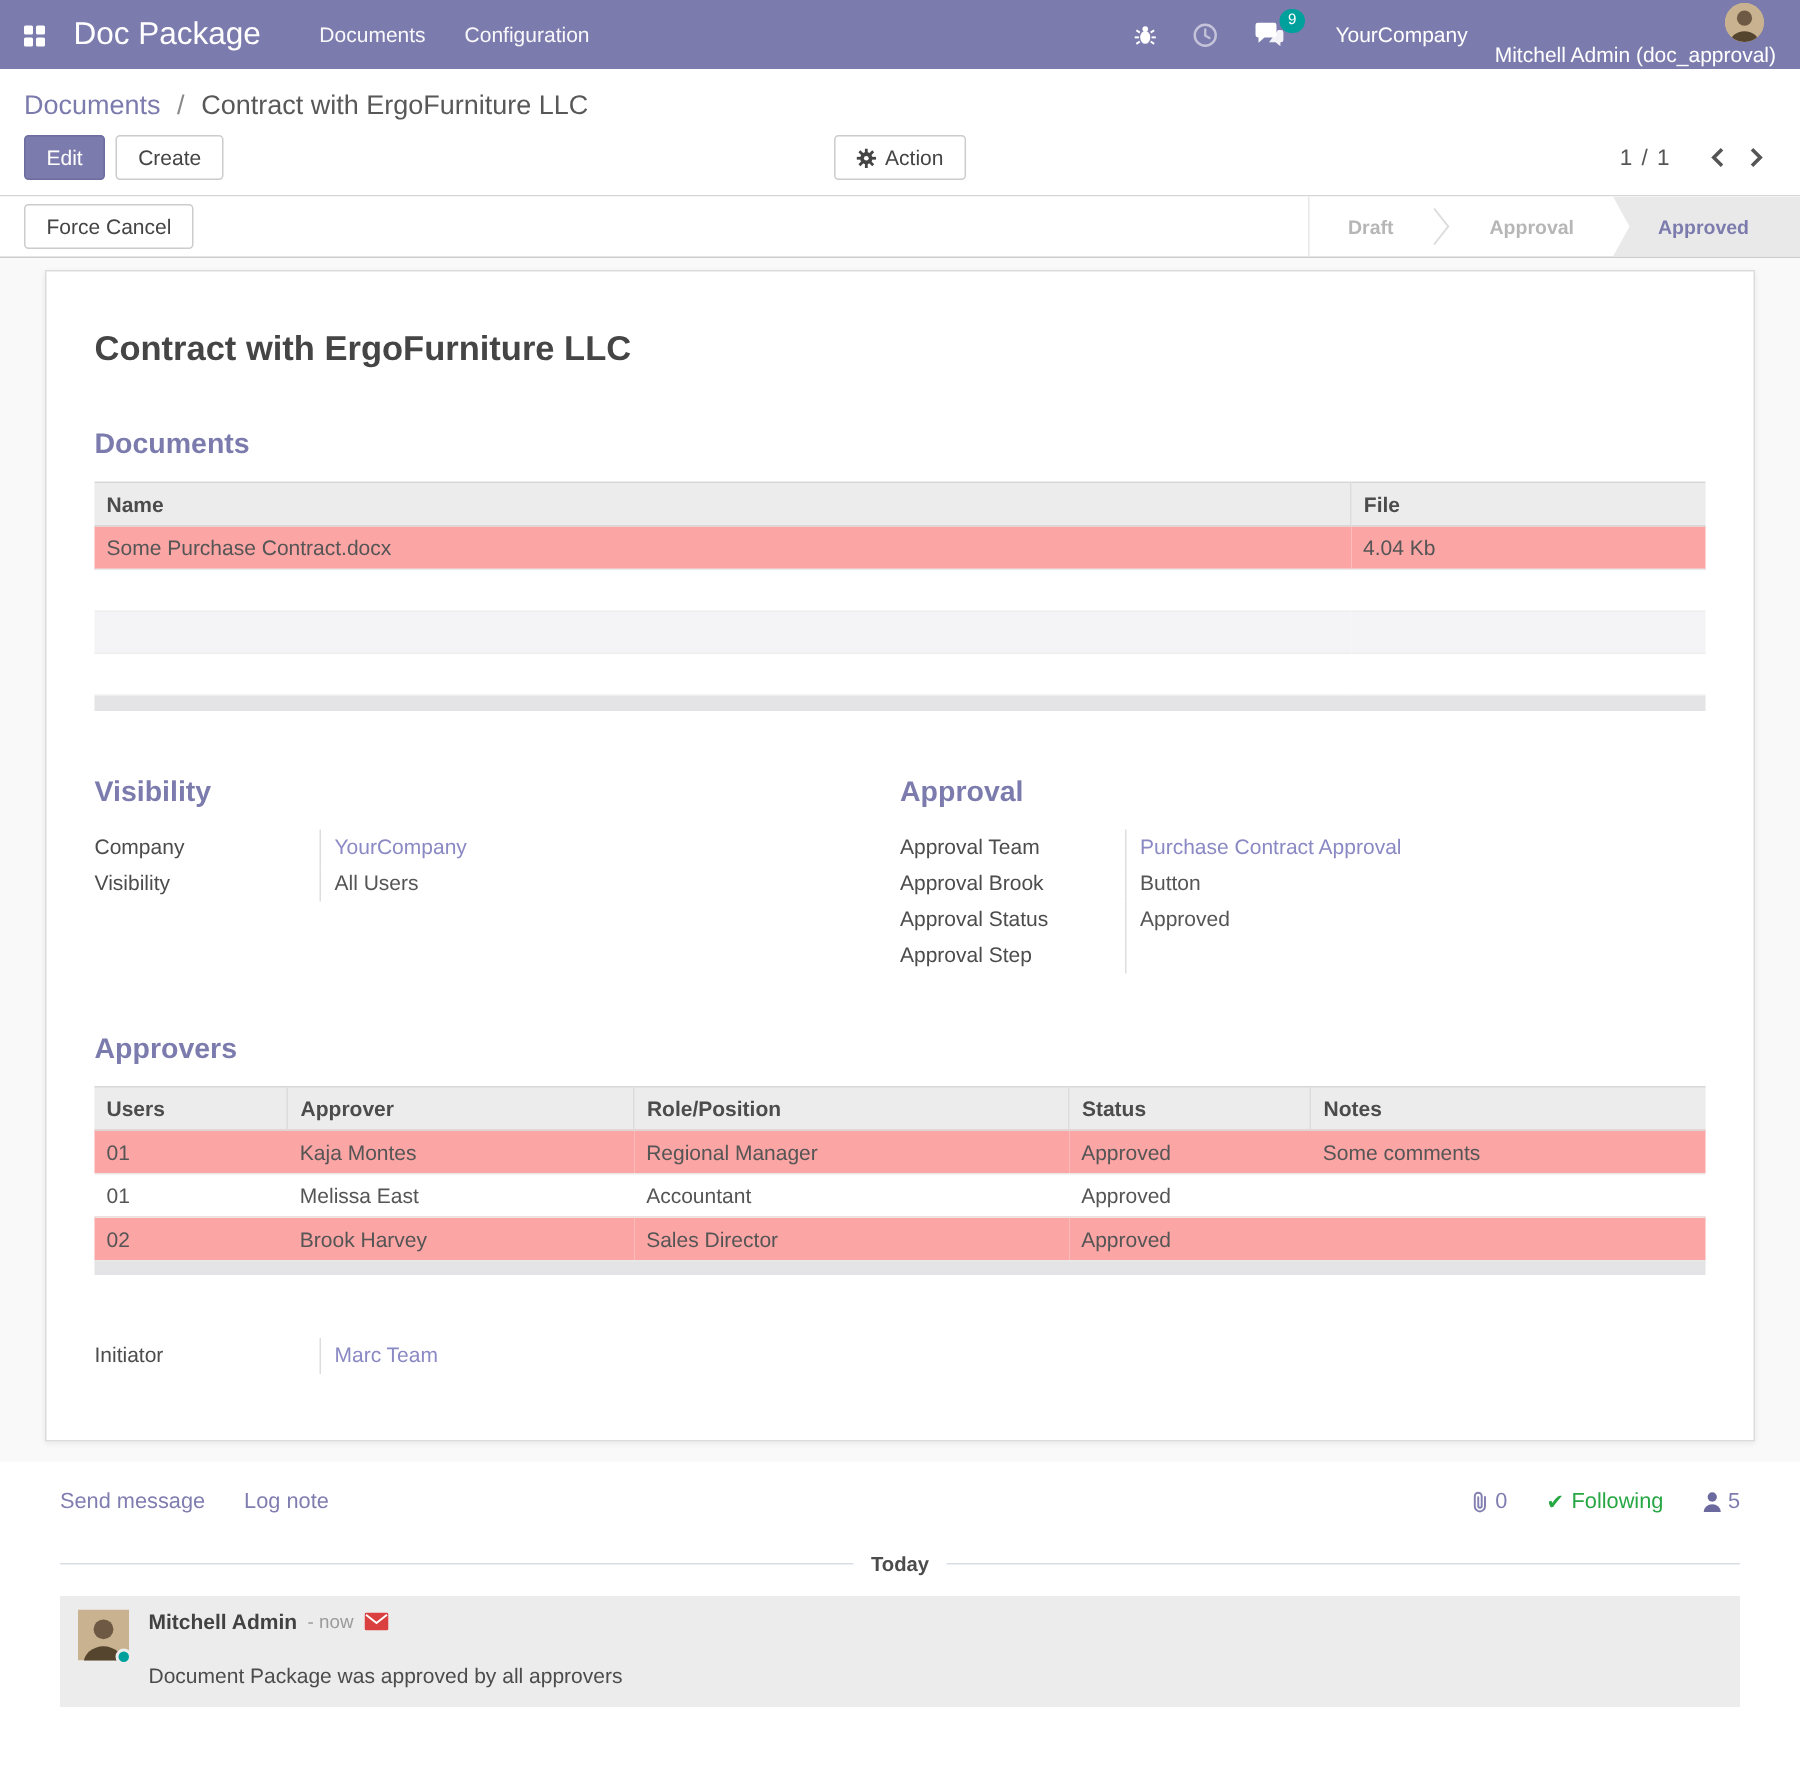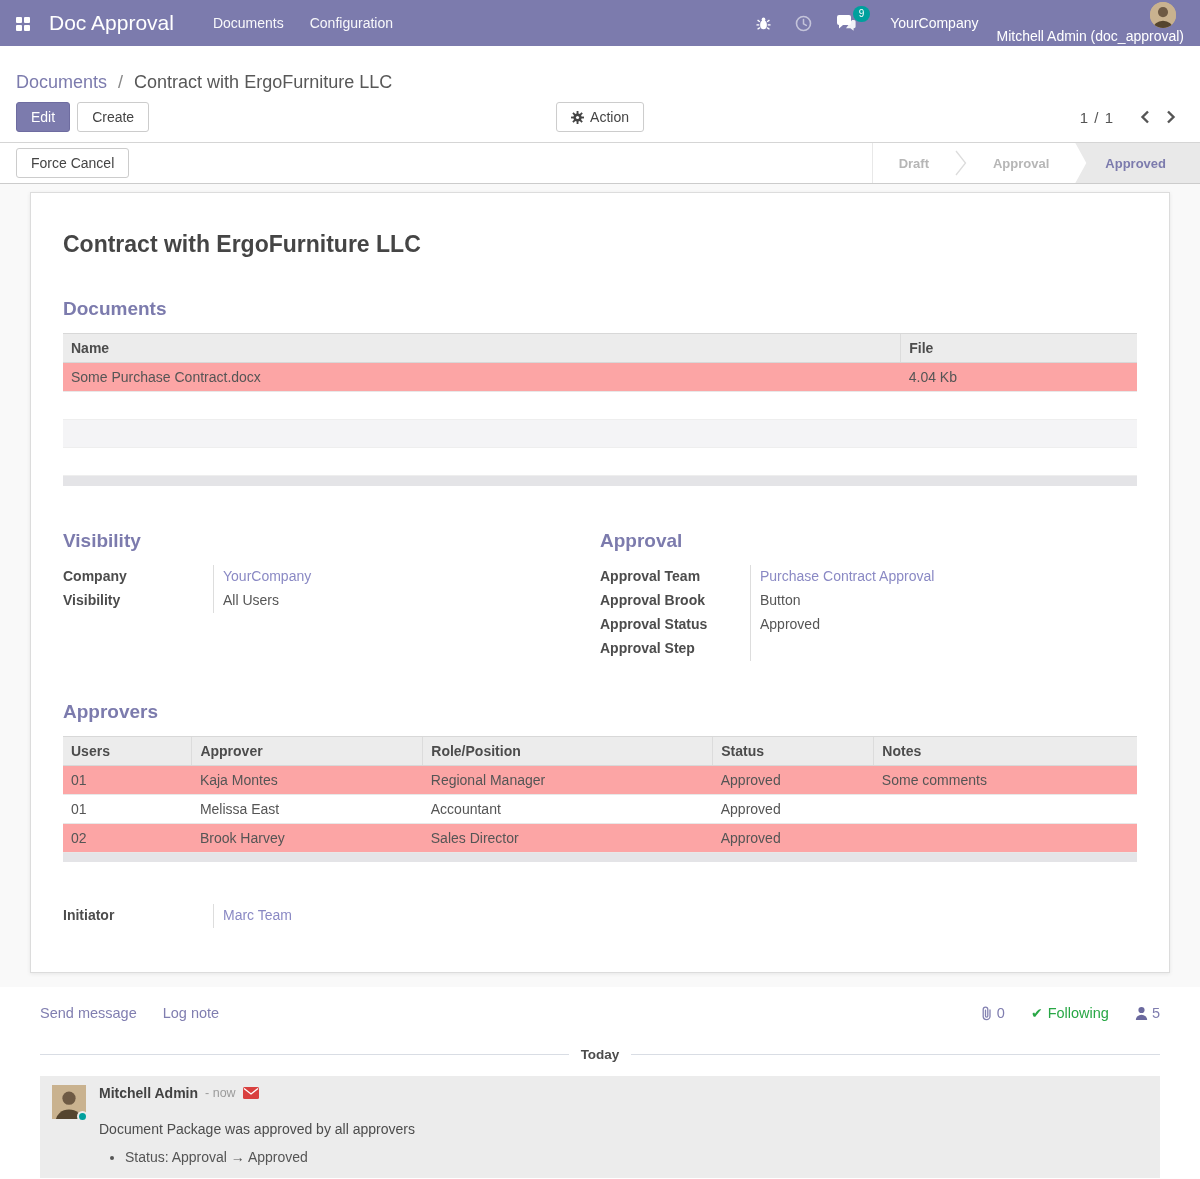--- a/index.html
+++ b/index.html
@@ -16,21 +16,21 @@
   .brand { font-size:21px; margin:0 26px 0 20px; cursor:pointer; }
   .nav-menu { font-size:14px; padding:0 13px; height:46px; line-height:46px; cursor:pointer; color:rgba(255,255,255,.95); }
   .nav-right { margin-left:auto; display:flex; align-items:center; }
   .nav-icon { padding:0 12px; display:flex; align-items:center; position:relative; cursor:pointer; }
   .nav-icon.dim { opacity:.55; }
   .nav-badge { position:absolute; top:-9px; right:-2px; background:#00a09d; color:#fff; font-size:10px; line-height:10px; padding:3px 6px; border-radius:9px; }
   .nav-company { font-size:14px; padding:0 18px 0 22px; cursor:pointer; }
   .nav-user { display:flex; align-items:flex-end; cursor:pointer;flex-direction:column; }
   .nav-avatar { width:26px; height:26px; border-radius:50%; overflow:hidden; margin-right:8px; background:#c9b28f; }
   
-  .control-panel { border-bottom:1px solid #d5d5d5; background:#fff;margin-top:12px; }
+  .control-panel { border-bottom:1px solid #d5d5d5; background:#fff; }
   .breadcrumb-row { padding:11px 16px 2px; font-size:18px; line-height:26px; }
   .breadcrumb-link { color:#7c7bad; cursor:pointer; }
   .breadcrumb-sep { color:#888; margin:0 6px; }
   .breadcrumb-current { color:#585858; }
   .buttons-row { display:flex; align-items:center; padding:5px 16px 10px; position:relative; }
   .btn { font-size:14px; padding:6px 14px; border:1px solid #ccc; background:#fff; color:#444; border-radius:3px; cursor:pointer; margin-right:7px; }
   .btn-primary { background:#7c7bad; border-color:#6e6ca0; color:#fff; }
   .btn-action { position:absolute; left:50%; transform:translateX(-50%); display:flex; align-items:center; gap:6px; margin:0; }
   .pager { margin-left:auto; display:flex; align-items:center; color:#555; font-size:15px; }
   .pager-count { margin-right:18px; letter-spacing:1px; }
@@ -55,21 +55,21 @@
   tr.row-odd td { background:#fca5a5; }
   tr.row-stripe td { background:#f4f4f6; }
   tr.row-empty td { border-bottom:1px solid #eee; }
   tr.table-footer td { background:#e4e4e7; height:10px; padding:0; border:none; }
   .col-name { width:78%; } .col-file { width:22%; }
   .col-step { width:12%; } .col-approver { width:21.5%; } .col-role { width:27%; } .col-status { width:15%; } .col-notes { width:24.5%; }
   .group-row { display:flex; margin-top:4px; }
   .group-col { width:50%; }
   .fields { display:table; width:100%; }
   .field { display:table-row; height:24px; }
-  .field-label { display:table-cell; width:150px; font-weight:bold; color:#4c4c4c; padding:3px 10px 3px 0; vertical-align:top;margin-top:16px; }
+  .field-label { display:table-cell; width:150px; font-weight:normal; color:#4c4c4c; padding:3px 10px 3px 0; vertical-align:top;margin-top:16px; }
   .field-value { display:table-cell; border-left:1px solid #ddd; padding:3px 0 3px 9px; color:#555; }
   .link { color:#8a89c4; cursor:pointer; }
   .initiator-block { margin-top:42px; }
   
   .chatter { padding:18px 40px 0; background:#fff; }
   .chatter-topbar { display:flex; align-items:center; font-size:14.5px; }
   .chatter-action { color:#807eb0; margin-right:26px; cursor:pointer; }
   .chatter-right { margin-left:auto; display:flex; align-items:center; gap:26px; }
   .chatter-stat { display:flex; align-items:center; gap:4px; color:#7f7daf; cursor:pointer; }
   .following { color:#28a745; display:flex; align-items:center; gap:5px; cursor:pointer; }
@@ -93,21 +93,21 @@
 </head>
 <body>
 
 <div class="navbar">
   <div class="apps-grid">
       <span></span>
       <span></span>
       <span></span>
       <span></span>
     </div>
-  <div class="brand">Doc Approval</div>
+  <div class="brand">Doc Package</div>
   <div class="nav-menu">Documents</div>
   <div class="nav-menu">Configuration</div>
   <div class="nav-right">
     <div class="nav-icon">
       <svg width="15" height="15" viewBox="0 0 16 16">
           <g fill="#fff">
             <ellipse cx="8" cy="9.5" rx="3.6" ry="4.6"></ellipse>
             <circle cx="8" cy="3.6" r="2"></circle>
             <rect x="0.5" y="8.8" width="3" height="1.4"></rect>
             <rect x="12.5" y="8.8" width="3" height="1.4"></rect>
@@ -370,19 +370,16 @@
         <span class="msg-author">Mitchell Admin</span>
         <span class="msg-time">- now</span>
         <span>
           <svg width="16" height="12" viewBox="0 0 16 12">
               <rect width="16" height="12" rx="1.5" fill="#d9403f"></rect>
               <path d="M1 1.5 L8 7 L15 1.5" fill="none" stroke="#fff" stroke-width="1.3"></path>
             </svg>
         </span>
       </div>
       <div class="msg-text">Document Package was approved by all approvers</div>
-      <ul class="msg-tracking">
-        <li>Status: Approval → Approved</li>
-      </ul>
     </div>
   </div>
 
 </div>
 
 </body></html>

